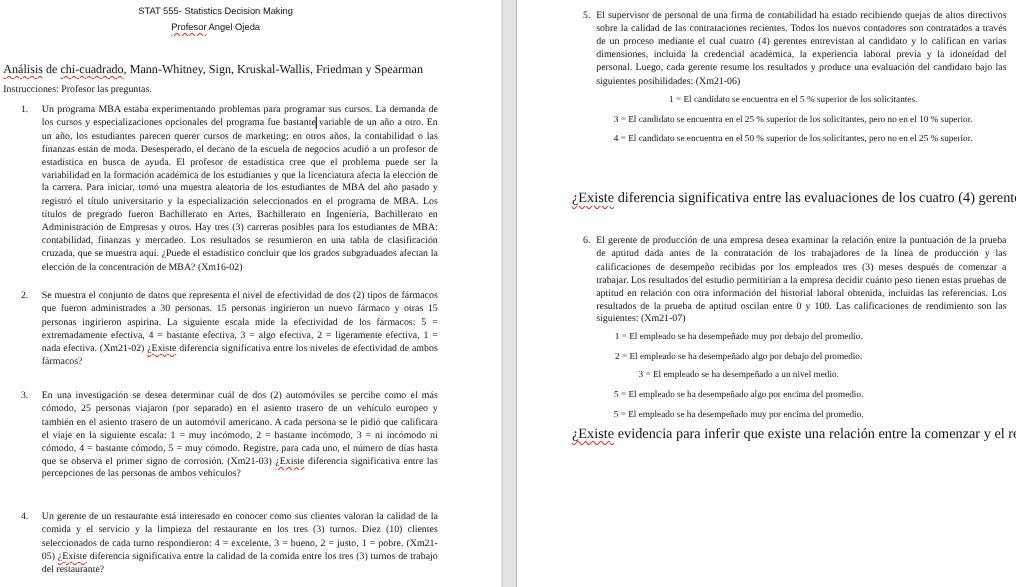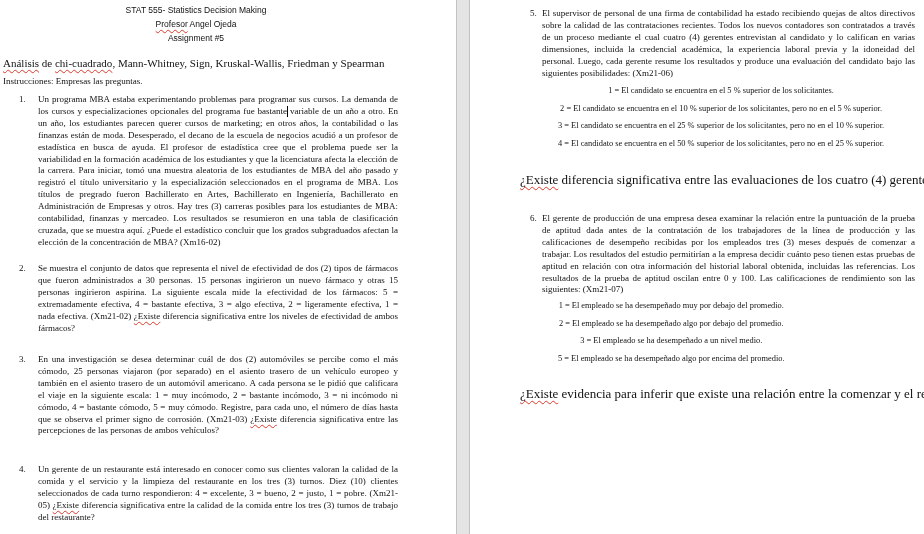--- a/index.html
+++ b/index.html
@@ -45,25 +45,24 @@
 </style>
 </head>
 <body>
 
 <div class="stage">
 
   <div class="page page-left">
     <div class="doc-header">
       <div>STAT 555- Statistics Decision Making</div>
       <div><span class="sq">Profesor</span><span> Angel Ojeda</span></div>
-      <div>Assignment #5</div>
     </div>
 
     <div class="topic"><span class="sq">Análisis</span><span> de </span><span class="sq">chi-cuadrado</span><span>, Mann-Whitney, Sign, Kruskal-Wallis, Friedman y Spearman</span></div>
-    <div class="instructions">Instrucciones: Empresas las preguntas.</div>
+    <div class="instructions">Instrucciones: Profesor las preguntas.</div>
 
     <div class="question q1">
       <span class="qnum">1.</span>
       <div class="qbody"><span>Un programa MBA estaba experimentando problemas para programar sus cursos. La demanda de los cursos y especializaciones opcionales del programa fue bastante variable de un año a otro. En un año, los estudiantes parecen querer cursos de marketing; en otros años, la contabilidad o las finanzas están de moda. Desesperado, el decano de la escuela de negocios acudió a un profesor de estadística en busca de ayuda. El profesor de estadística cree que el problema puede ser la variabilidad en la formación académica de los estudiantes y que la licenciatura afecta la elección de la carrera. Para iniciar, tomó una muestra aleatoria de los estudiantes de MBA del año pasado y registró el título universitario y la especialización seleccionados en el programa de MBA. Los títulos de pregrado fueron Bachillerato en Artes, Bachillerato en Ingeniería, Bachillerato en Administración de Empresas y otros. Hay tres (3) carreras posibles para los estudiantes de MBA: contabilidad, finanzas y mercadeo. Los resultados se resumieron en una tabla de clasificación cruzada, que se muestra aquí. ¿Puede el estadístico concluir que los grados subgraduados afectan la elección de la concentración de MBA? (Xm16-02)</span></div>
     </div>
 
     <div class="question q2">
       <span class="qnum">2.</span>
       <div class="qbody"><span>Se muestra el conjunto de datos que representa el nivel de efectividad de dos (2) tipos de fármacos que fueron administrados a 30 personas. 15 personas ingirieron un nuevo fármaco y otras 15 personas ingirieron aspirina. La siguiente escala mide la efectividad de los fármacos: 5 = extremadamente efectiva, 4 = bastante efectiva, 3 = algo efectiva, 2 = ligeramente efectiva, 1 = nada efectiva. (Xm21-02) </span><span class="sq">¿Existe</span><span> diferencia significativa entre los niveles de efectividad de ambos fármacos?</span></div>
     </div>
@@ -83,32 +82,32 @@
 
   <div class="page-gap"></div>
 
   <div class="page page-right">
     <div class="question q5">
       <span class="qnum">5.</span>
       <div class="qbody"><span>El supervisor de personal de una firma de contabilidad ha estado recibiendo quejas de altos directivos sobre la calidad de las contrataciones recientes. Todos los nuevos contadores son contratados a través de un proceso mediante el cual cuatro (4) gerentes entrevistan al candidato y lo califican en varias dimensiones, incluida la credencial académica, la experiencia laboral previa y la idoneidad del personal. Luego, cada gerente resume los resultados y produce una evaluación del candidato bajo las siguientes posibilidades: (Xm21-06)</span></div>
     </div>
     <div class="options q5opts">
       <div class="opt">1 = El candidato se encuentra en el 5 % superior de los solicitantes.</div>
-      <div class="opt">2 = El candidato se encuentra en el 10 % superior de los solicitantes, pero no en el 5 % superior.</div>
       <div class="opt">3 = El candidato se encuentra en el 25 % superior de los solicitantes, pero no en el 10 % superior.</div>
       <div class="opt">4 = El candidato se encuentra en el 50 % superior de los solicitantes, pero no en el 25 % superior.</div>
     </div>
     <div class="closing q5close"><span class="sq">¿Existe</span><span> diferencia significativa entre las evaluaciones de los cuatro (4) gerentes?</span></div>
 
     <div class="question q6">
       <span class="qnum">6.</span>
       <div class="qbody"><span>El gerente de producción de una empresa desea examinar la relación entre la puntuación de la prueba de aptitud dada antes de la contratación de los trabajadores de la línea de producción y las calificaciones de desempeño recibidas por los empleados tres (3) meses después de comenzar a trabajar. Los resultados del estudio permitirían a la empresa decidir cuánto peso tienen estas pruebas de aptitud en relación con otra información del historial laboral obtenida, incluidas las referencias. Los resultados de la prueba de aptitud oscilan entre 0 y 100. Las calificaciones de rendimiento son las siguientes: (Xm21-07)</span></div>
     </div>
     <div class="options q6opts">
       <div class="opt">1 = El empleado se ha desempeñado muy por debajo del promedio.</div>
       <div class="opt">2 = El empleado se ha desempeñado algo por debajo del promedio.</div>
       <div class="opt">3 = El empleado se ha desempeñado a un nivel medio.</div>
       <div class="opt">5 = El empleado se ha desempeñado algo por encima del promedio.</div>
+      <div class="opt">5 = El empleado se ha desempeñado muy por encima del promedio.</div>
     </div>
     <div class="closing q6close"><span class="sq">¿Existe</span><span> evidencia para inferir que existe una relación entre la comenzar y el rendimiento?</span></div>
   </div>
 
 </div>
 
 </body></html>

